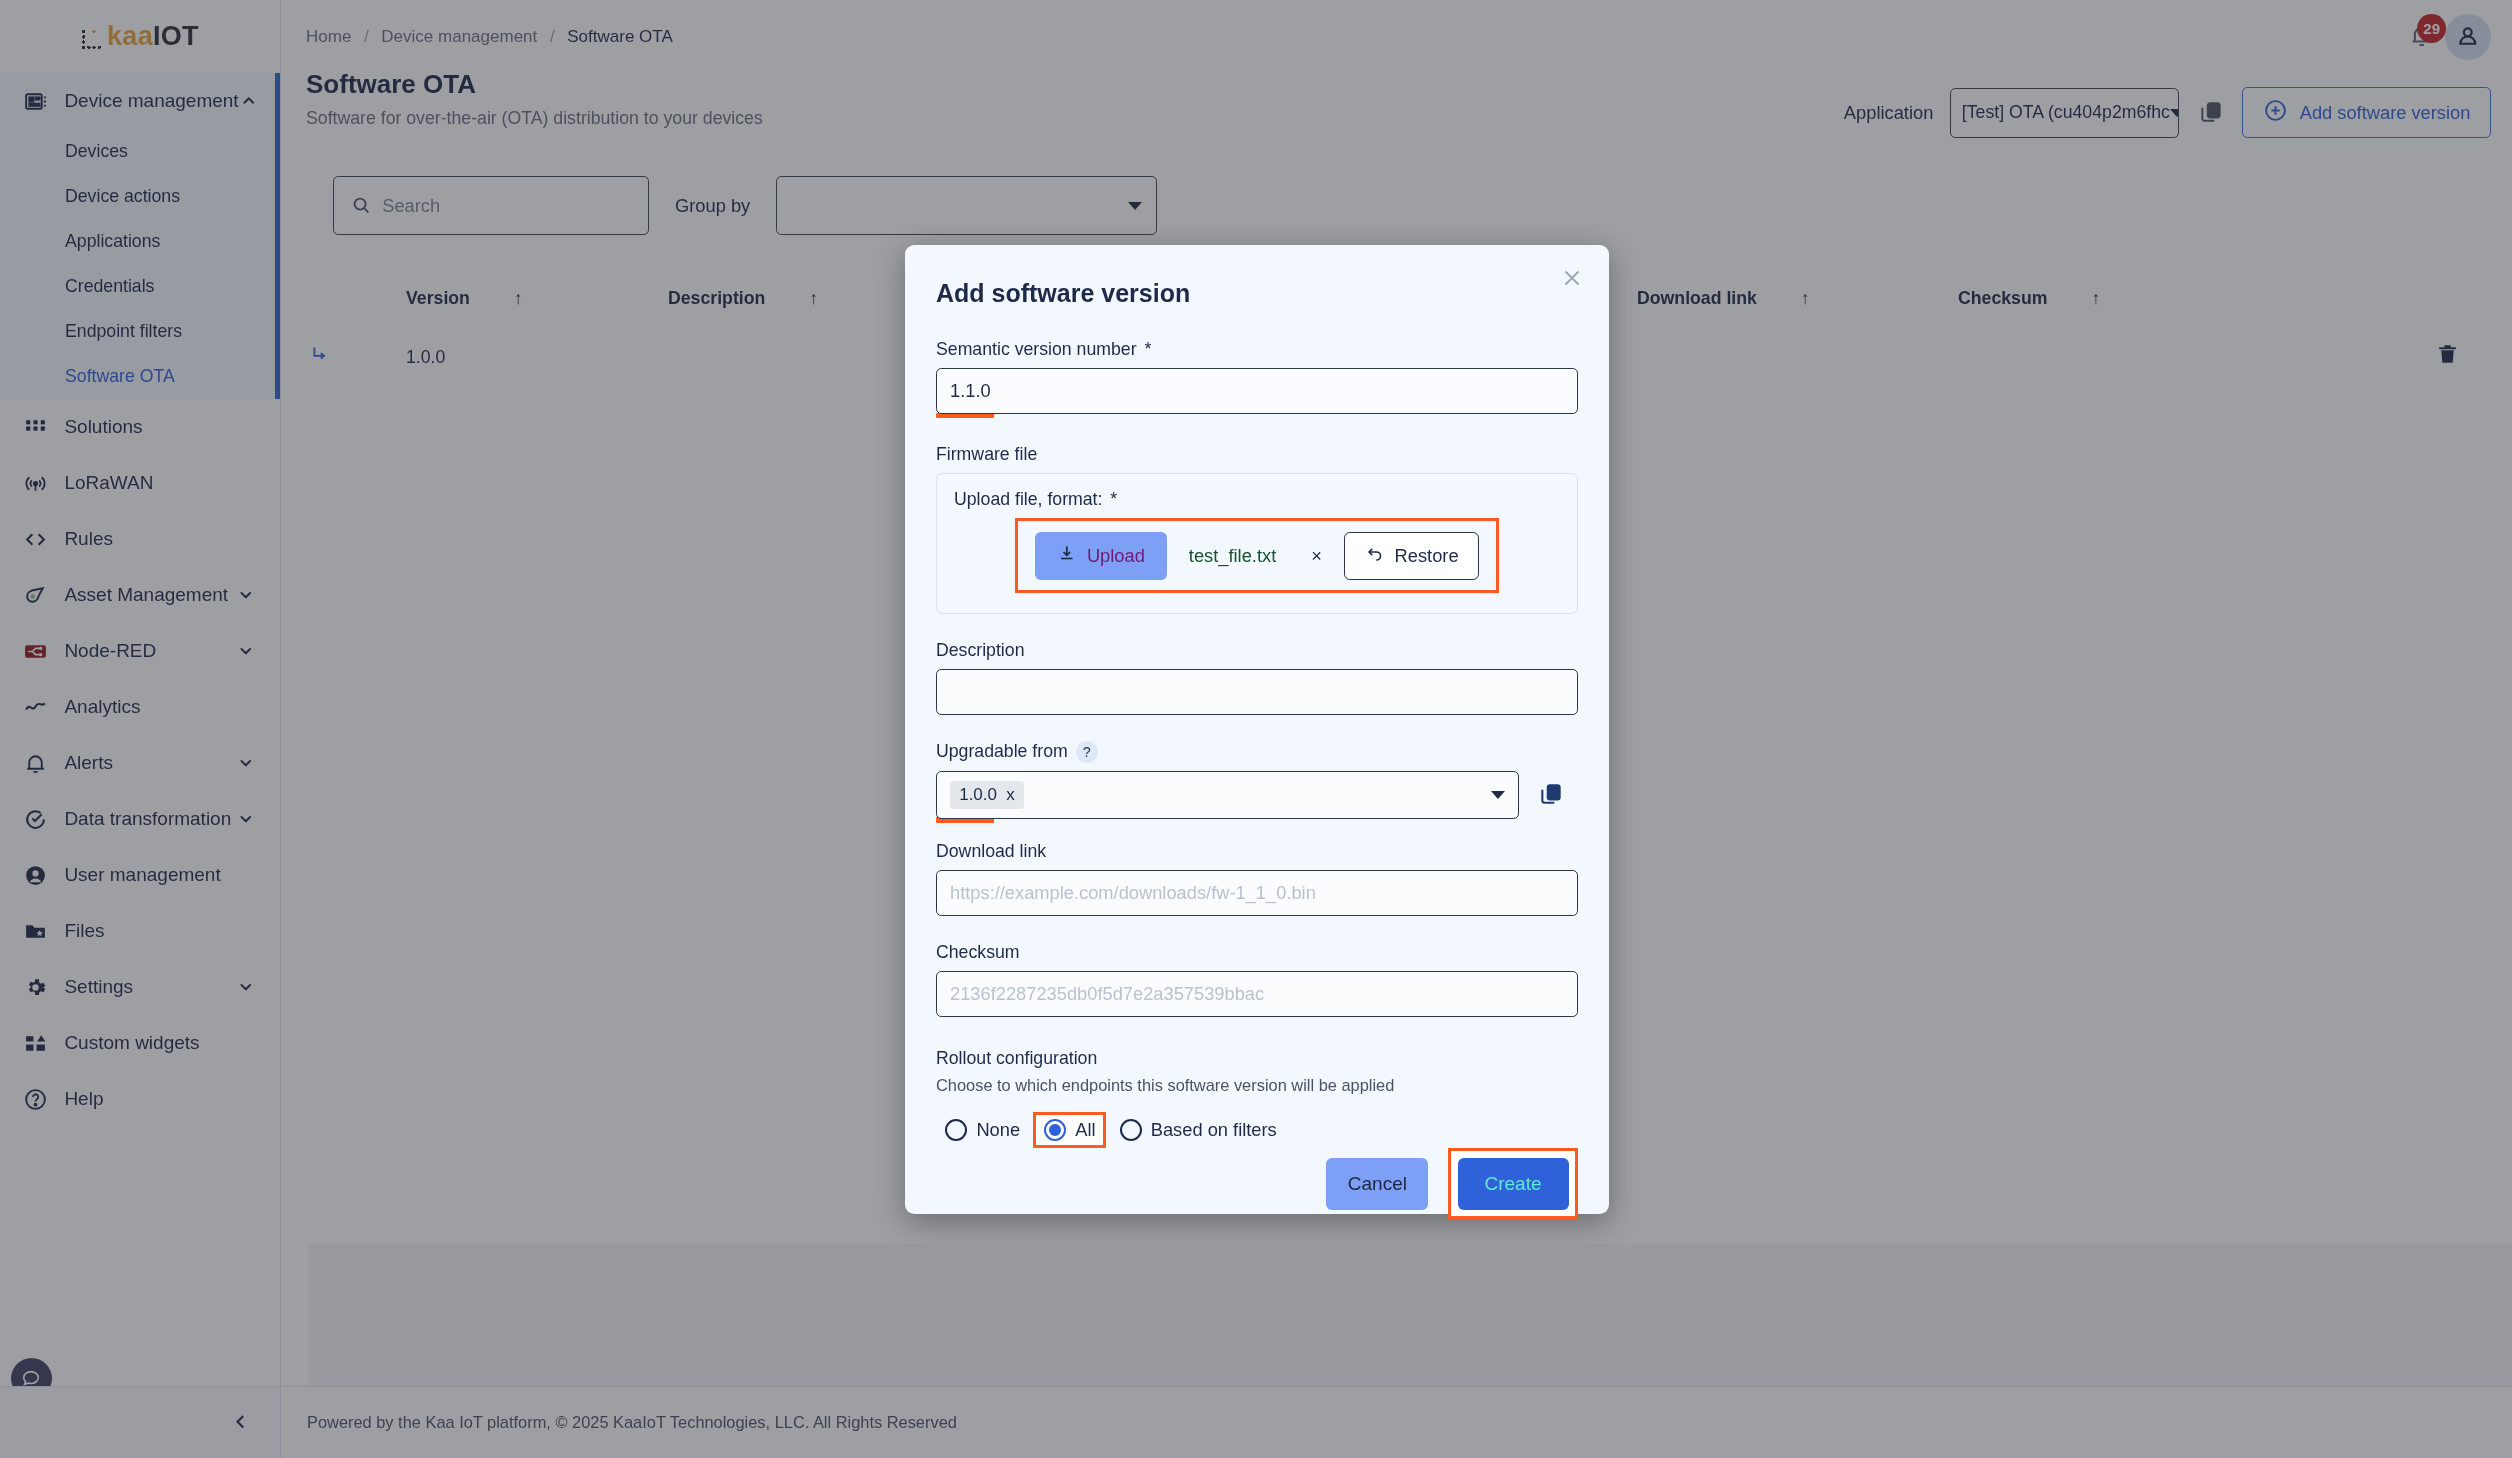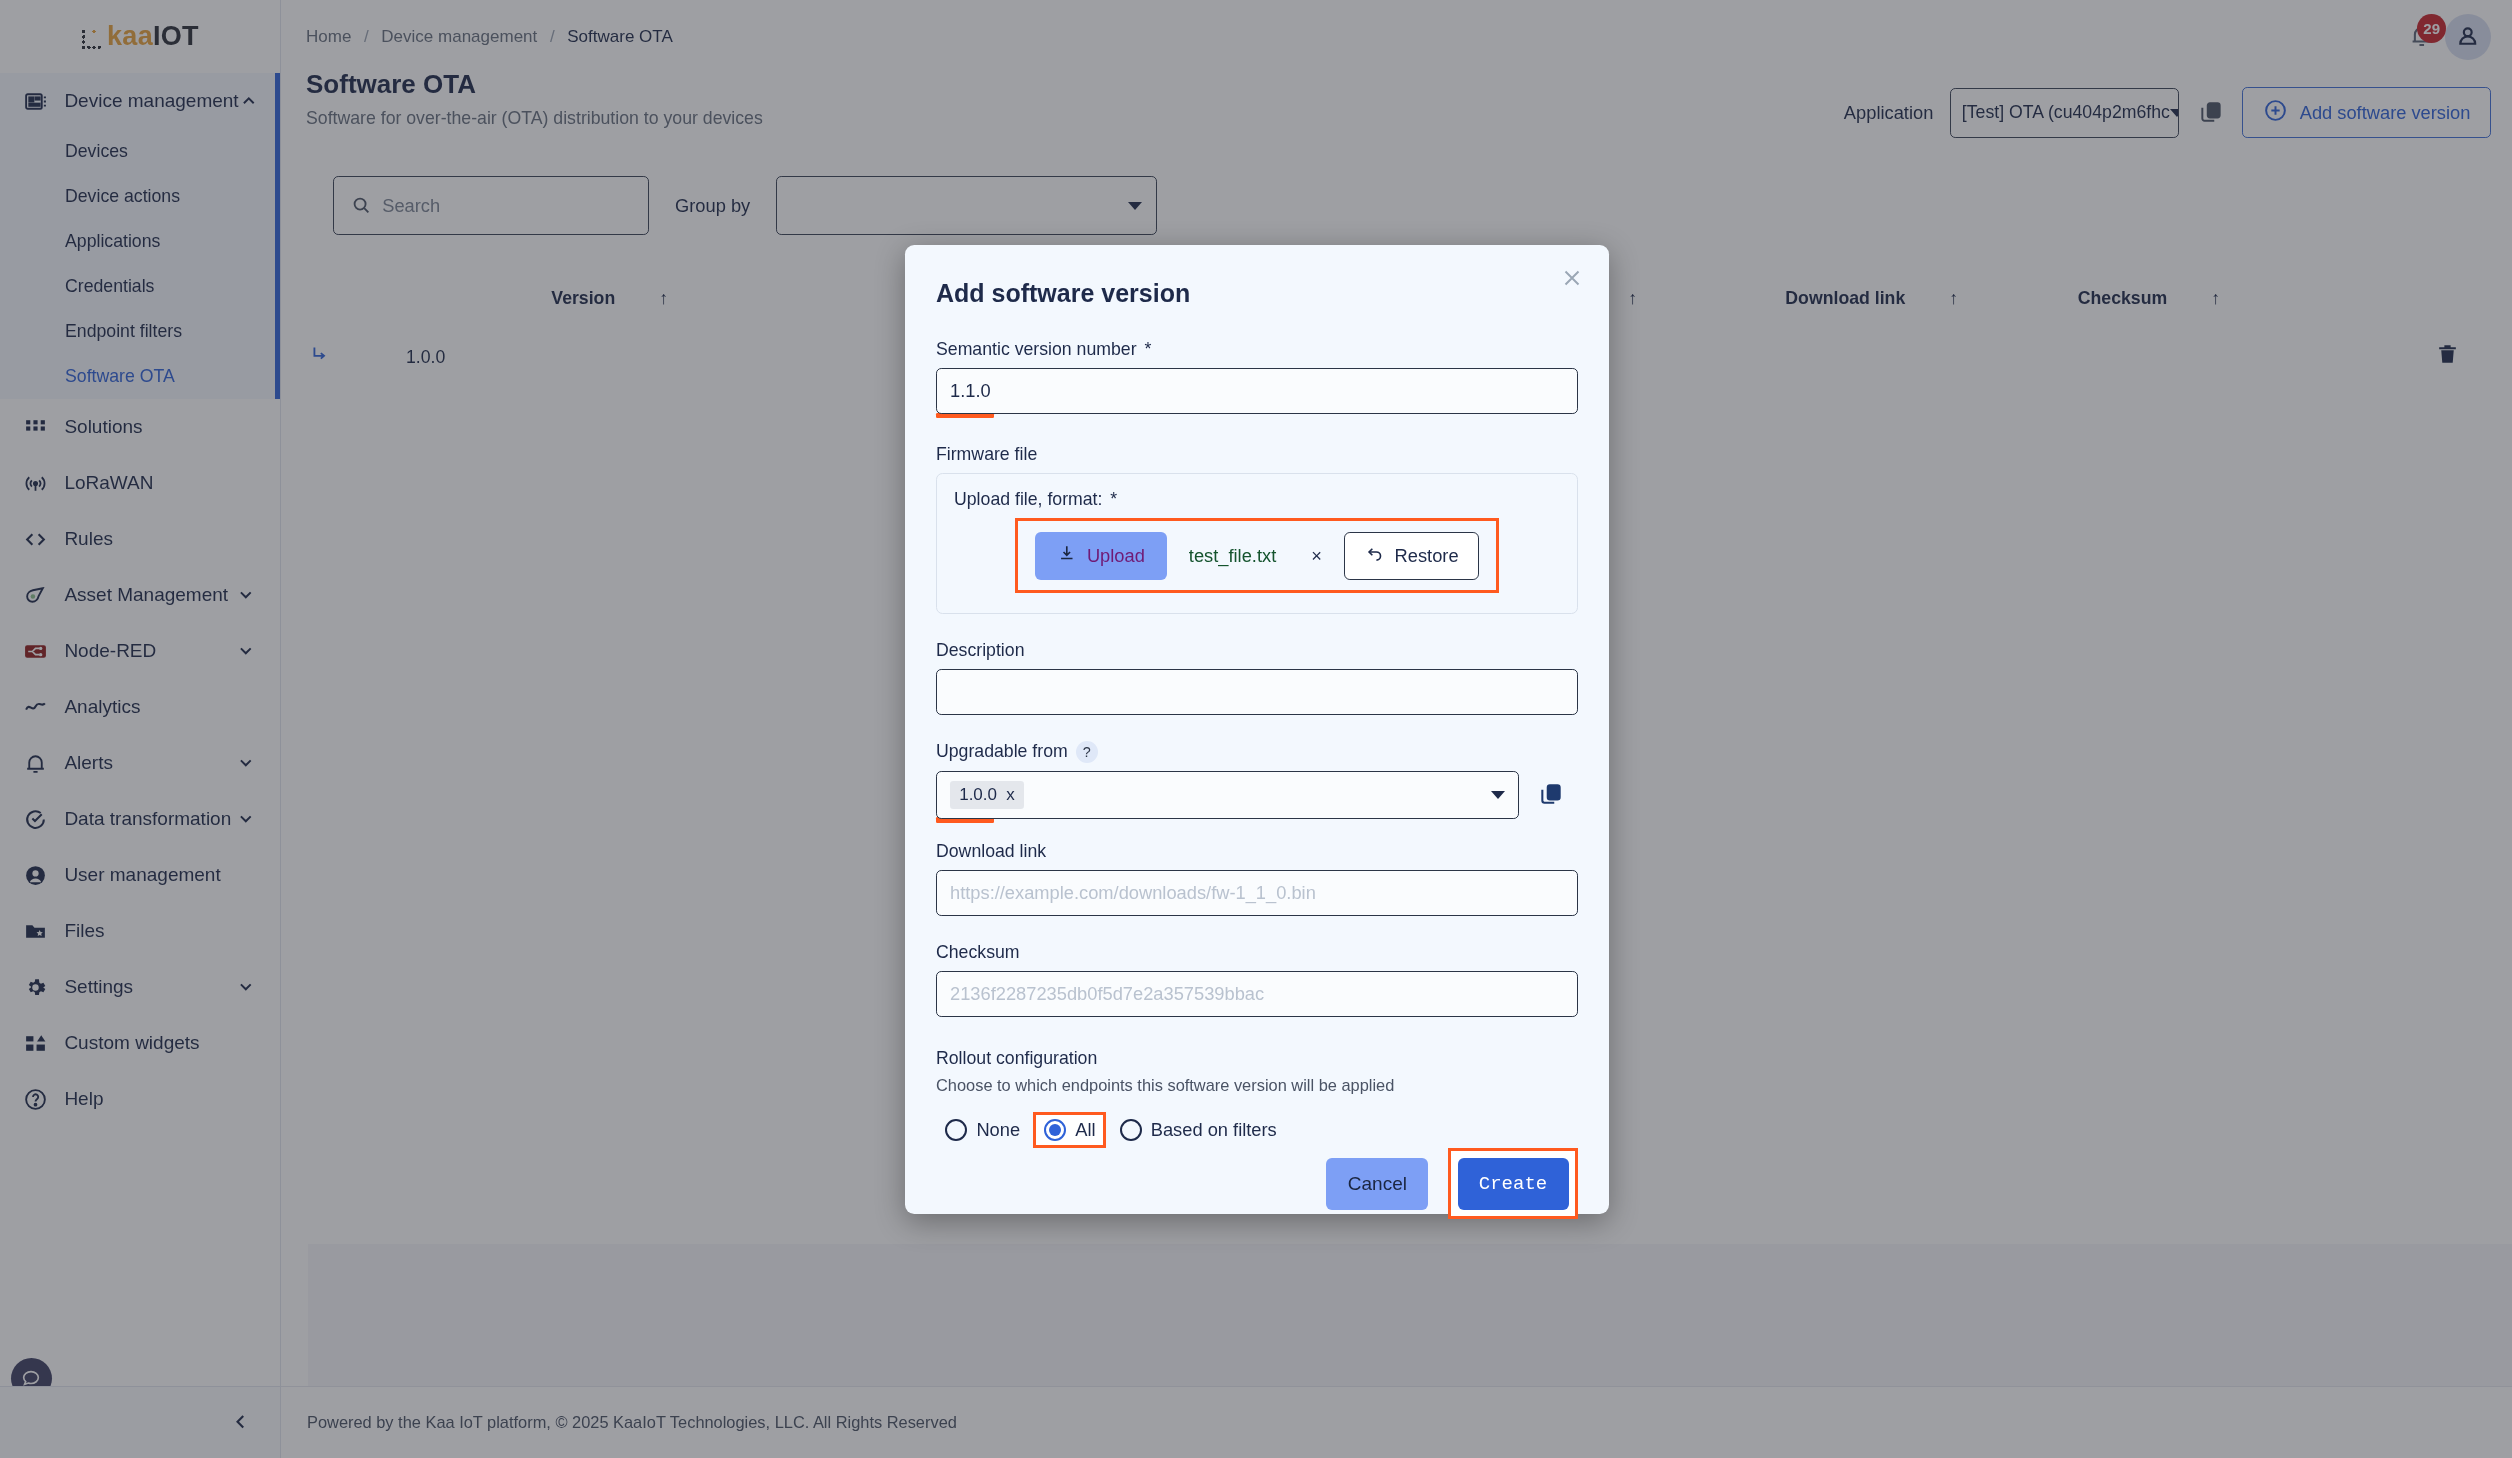--- a/index.html
+++ b/index.html
@@ -139,21 +139,21 @@
   #search-input::placeholder{ color:#7b8494; }
   #groupby-label { font-size:18.3px; color:#1e2a4a; }
   #groupby-select {
     width:381px; height:59px; border:1px solid #3a4356; border-radius:5.2px;
     background:#fff; display:flex; align-items:center; padding:0 14.4px; cursor:pointer;
   }
   #groupby-select .caret { margin-left:auto; }
 
   table.otatable { width:100%; border-collapse:collapse; margin-top:39px; }
   table.otatable th {
-    font-size:17.7px; color:#1e2a4a; font-weight:700; text-align:right; padding:14.4px 0 14.4px 0;
+    font-size:17.7px; color:#1e2a4a; font-weight:700; text-align:left; padding:14.4px 0 14.4px 0;
     white-space:nowrap;
   }
   table.otatable th .sortarrow { font-size:17.7px; color:#1e2a4a; margin-left:39px; font-weight:400;}
   table.otatable td { font-size:17.7px; color:#1e2a4a; padding:18.3px 0; }
   .row-arrow { color:#2f62d8; font-size:22px; }
   .trash { width:25px; height:25px; }
 
   
   #footer {
     position:absolute; left:281px; right:0; bottom:0; height:72px;
@@ -232,22 +232,22 @@
   #modal-footer {
     display:flex; align-items:center; justify-content:flex-end; gap:19.6px;
     padding:0 31px 0 31px; height:111px;
   }
   .btn-cancel {
     background:#7d9ff5; color:#1b2640; border:none; border-radius:5.9px; height:52px; width:102px;
     font-size:19px; cursor:pointer; font-family:inherit;
   }
   .create-hl { border:3.9px solid #ff5a1f; background:#fff; padding:6.5px; }
   .btn-create {
-    background:#2f62d8; color:#ffffff; border:none; border-radius:5.9px; height:52px; width:111px;
-    font-size:19px; cursor:pointer; font-family:Liberation Mono, monospace;
+    background:#2f62d8; color:#5eead4; border:none; border-radius:5.9px; height:52px; width:111px;
+    font-size:19px; cursor:pointer; font-family:Liberation Sans, sans-serif;
   }
   .mt28 { margin-top:18.3px; }
   .mt40 { margin-top:26px; }
   .mt48 { margin-top:31px; }
 </style>
 </head>
 <body>
 
 <div id="root">
 

